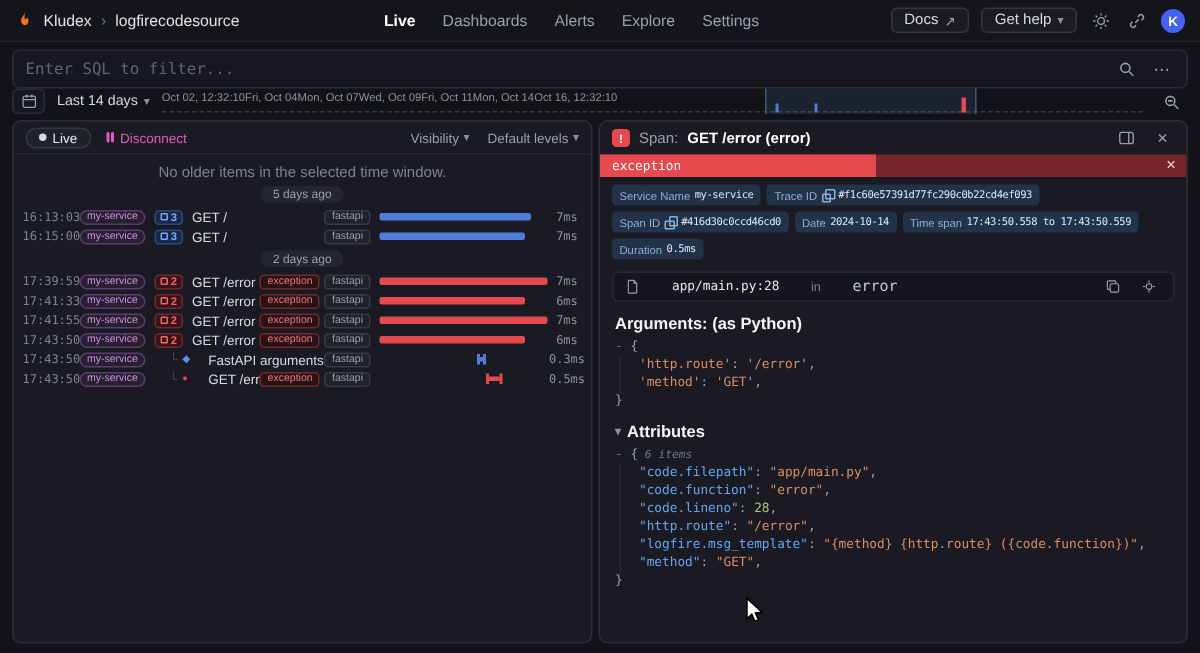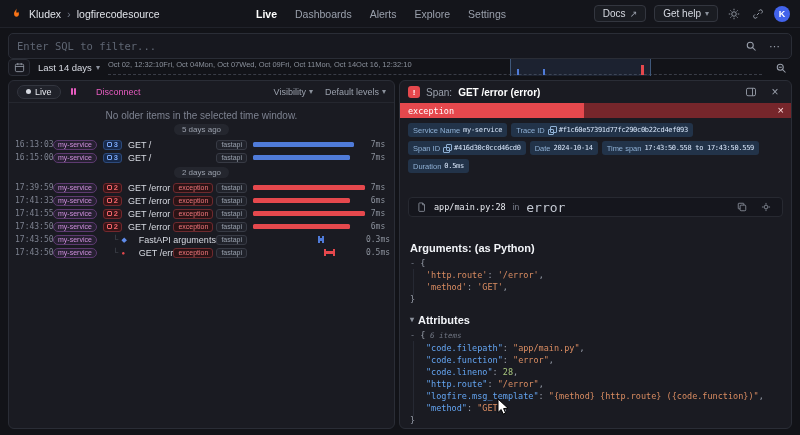--- a/index.html
+++ b/index.html
@@ -54,21 +54,21 @@
   
   .panel{position:absolute;top:80px;bottom:6px;background:#1a1b22;border:1px solid #2a2d36;border-radius:6px;overflow:hidden}
   .panel.left{left:8px;width:387px}
   .panel.right{left:399px;right:8px}
 
   
   .lp-head{height:22px;display:flex;align-items:center;gap:10px;padding:0 8px;border-bottom:1px solid #25272f}
   .live-btn{display:inline-flex;align-items:center;gap:4px;border:1px solid #33363f;background:#20222a;
             border-radius:10px;padding:1px 8px;font-size:9px;color:#e6e8ee}
   .live-dot{width:5px;height:5px;border-radius:50%;background:#d7dae2}
-  .disconnect{display:inline-flex;align-items:center;gap:20px;color:#e65bbf;font-size:9px}
+  .disconnect{display:inline-flex;align-items:center;gap:4px;color:#e65bbf;font-size:9px}
   .pause-ico{display:inline-flex;gap:1.5px}
   .pause-ico i{width:2px;height:7px;background:currentColor;border-radius:1px}
   .lp-head-right{margin-left:auto;display:inline-flex;gap:12px}
   .dd{display:inline-flex;align-items:center;gap:3px;font-size:9px;color:#9aa0ac;white-space:nowrap}
   .trace-list{position:absolute;top:23px;left:0;right:0;bottom:0;padding-top:3px}
   .empty-msg{text-align:center;font-size:10px;color:#7d8290;margin:3px 0 2px}
   .divider{display:flex;justify-content:center;margin:3px 0}
   .divider span{background:#24262e;color:#9aa0ac;font-size:8px;padding:1px 8px;border-radius:8px}
   .trow{position:relative;height:13px;display:flex;align-items:center;padding-left:6px}
   .t-time{font-family:"DejaVu Sans Mono",monospace;font-size:8px;color:#7d8290;width:38px;flex:none}
@@ -121,26 +121,26 @@
   .chip-value{font-size:7px;font-family:"DejaVu Sans Mono",monospace;letter-spacing:-.3px;
               color:#d9e7fb;white-space:nowrap}
   .copy-ico{position:relative;width:8px;height:8px;flex:none;color:#8fb0d4}
   .copy-ico::before{content:"";position:absolute;left:0;top:2.5px;width:4.5px;height:4.5px;
                     border:1px solid currentColor;border-radius:1px}
   .copy-ico::after{content:"";position:absolute;left:2.5px;top:0;width:4.5px;height:4.5px;
                    border:1px solid currentColor;border-radius:1px}
   .sp-tabs{display:flex;gap:16px;padding:0 10px;border-bottom:1px solid #25272f;height:18px;align-items:flex-end}
   .sp-tab{font-size:9.5px;color:#9aa0ac;padding-bottom:3px;white-space:nowrap}
   .sp-tab.active{color:#fff;border-bottom:2px solid #d7dae2;margin-bottom:-1px}
-  .src-card{margin:20px 8px;height:20px;background:#15161d;border:1px solid #272931;border-radius:4px;
-            display:flex;align-items:center;gap:7px;padding:0 8px}
+  .src-card{margin:4px 8px;height:20px;background:#15161d;border:1px solid #272931;border-radius:4px;
+            display:flex;align-items:center;gap:21px;padding:0 8px}
   .src-ico{color:#9aa0ac}
   .src-path{font-family:"DejaVu Sans Mono",monospace;font-size:8.5px;color:#e6e8ee}
   .src-in{font-size:8.5px;color:#7d8290}
-  .src-fn{font-family:"DejaVu Sans Mono",monospace;font-size:13px;color:#c3c8d2}
+  .src-fn{font-family:"DejaVu Sans Mono",monospace;font-size:10px;color:#c3c8d2}
   .src-icons{margin-left:auto;display:inline-flex;gap:8px}
   .sec-head{display:flex;align-items:center;gap:4px;padding:5px 10px 2px;font-size:11px;font-weight:bold;color:#f2f4f8}
   .code{position:relative;padding:1px 10px 4px;font-family:"DejaVu Sans Mono",monospace;font-size:8.5px;line-height:12px}
   .code::before{content:"";position:absolute;left:13px;top:13px;bottom:14px;width:1px;background:#262933}
   .code-line.ind1{padding-left:16px}
   .c-toggle{color:#6f7582}
   .c-pun{color:#9aa0ac}
   .c-str{color:#db8d62}
   .c-key{color:#64a5f2}
   .c-num{color:#a9c77f}

